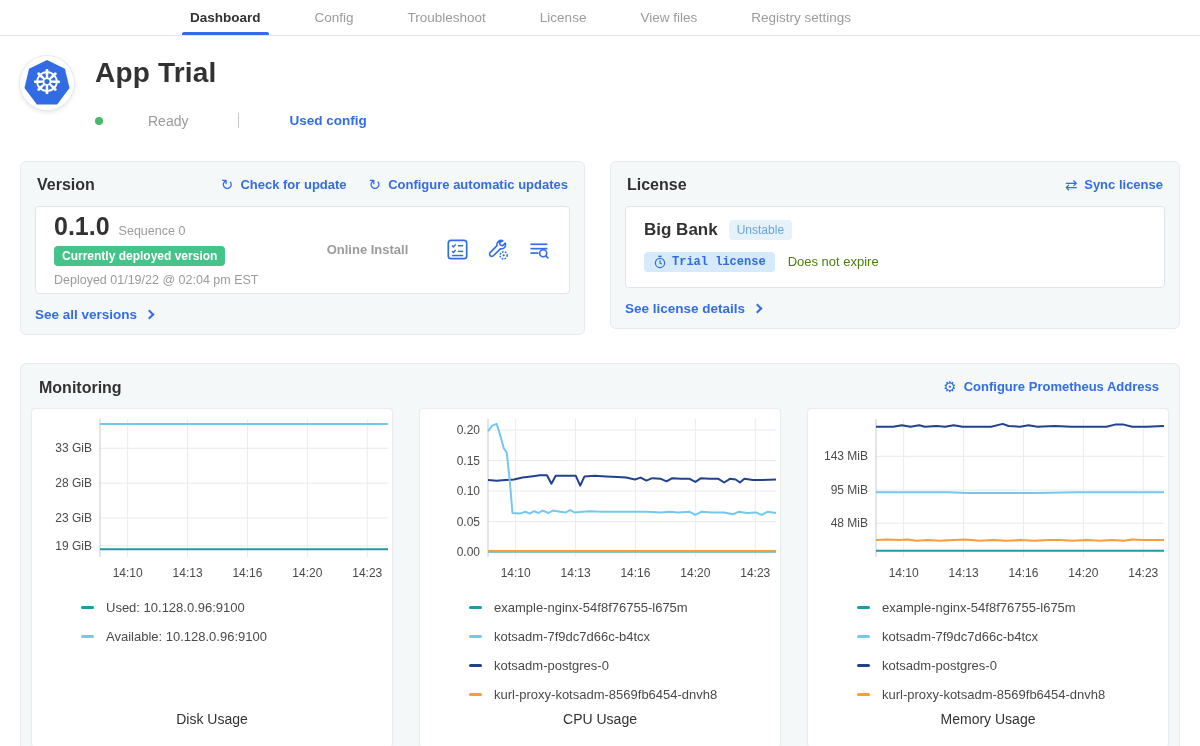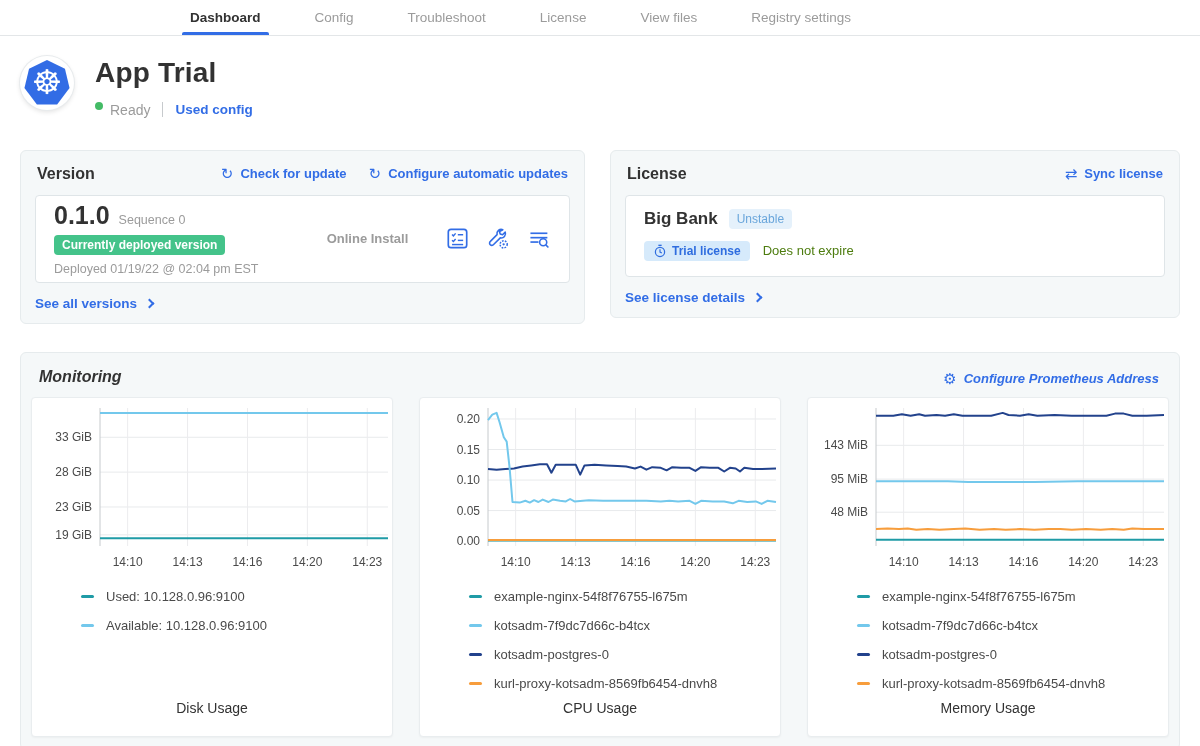--- a/index.html
+++ b/index.html
@@ -19,21 +19,21 @@
 
   
   .app-header { display:flex; align-items:flex-start; margin-top:8px; }
   .k8s-badge { width:54px; height:54px; border-radius:50%; background:#fff; flex:0 0 54px;
     box-shadow:0 0 0 1px #e8ebed, 0 2px 5px rgba(0,0,0,.12); display:flex; align-items:center; justify-content:center; }
   .hept { width:46px; height:46px; background:#326ce5; display:flex; align-items:center; justify-content:center;
     clip-path:polygon(50% 0%,89% 19%,99% 61%,72% 97%,28% 97%,1% 61%,11% 19%); }
   .wheel { color:#fff; font-size:34px; line-height:1; transform:translateY(-1px); }
   .app-head-text { margin-left:21px; }
   .app-title { font-size:28px; font-weight:bold; letter-spacing:.2px; line-height:1.1; margin-top:2px; }
-  .status-row { display:flex; align-items:flex-start; margin-top:13px; font-size:14px; color:#9b9b9b; }
+  .status-row { display:flex; align-items:center; margin-top:24px; font-size:14px; color:#9b9b9b;gap:38px; }
   .status-dot { width:8px; height:8px; border-radius:50%; background:#44bb66; margin-right:7px; }
   .vdiv { width:1px; height:15px; background:#c7cacd; margin:0 12px; }
 
   .link { color:#326de6; font-weight:bold; cursor:pointer; text-decoration:none; display:inline-flex;
     align-items:center; gap:7px; }
   .link.sm { font-size:13.5px; }
   .uni-icon { font-weight:normal; font-size:15px; line-height:1; }
 
   
   .cards-row { display:flex; gap:25px; margin-top:32px; align-items:flex-start; }
@@ -59,26 +59,26 @@
   .chev { width:7px; height:7px; border-right:2px solid #326de6; border-top:2px solid #326de6;
     transform:rotate(45deg); display:inline-block; margin-left:2px; }
 
   .license-panel { width:570px; }
   .license-inner { padding:13px 18px 15px 18px; }
   .lic-row1 { display:flex; align-items:center; }
   .customer-name { font-size:17px; font-weight:bold; }
   .badge-unstable { background:#e5f1fb; color:#6aa6db; font-size:12px; padding:3px 8px; border-radius:4px; margin-left:11px; }
   .lic-row2 { display:flex; align-items:center; margin-top:12px; }
   .badge-trial { background:#d6eafb; color:#2f6ddf; font-size:12px; font-weight:bold; padding:3px 9px;
-    border-radius:4px; display:inline-flex; align-items:center; gap:5px; }
+    border-radius:4px; display:inline-flex; align-items:center; gap:5px;font-family:Liberation Mono, monospace; }
   .expiry { font-size:13px; color:#4d7c0f; margin-left:13px; }
 
   
   .monitoring { margin-top:28px; padding:10px 10px 12px 10px; }
-  .mon-hd { display:flex; align-items:flex-end; justify-content:space-between; padding:5px 10px 11px 8px;font-style:italic; }
+  .mon-hd { display:flex; align-items:flex-start; justify-content:space-between; padding:5px 10px 11px 8px; }
   .charts-row { display:flex; gap:26px; }
   .chart-card { width:362px; height:340px; background:#fff; border:1px solid #e9edef; border-radius:4px;
     box-shadow:0 1px 2px rgba(0,0,0,.04); display:flex; flex-direction:column; overflow:hidden; }
   .chart-svg { display:block; flex:0 0 auto; }
   .legend { margin:8px 0 0 49px; }
   .legend-row { display:flex; align-items:center; height:29px; }
   .legend-dash { width:13px; height:3px; border-radius:2px; margin-right:12px; flex:0 0 13px; }
   .legend-label { font-size:13px; color:#4a4a4a; }
   .chart-title { margin-top:auto; padding-bottom:20px; text-align:center; font-size:14px; font-weight:normal; }
 

